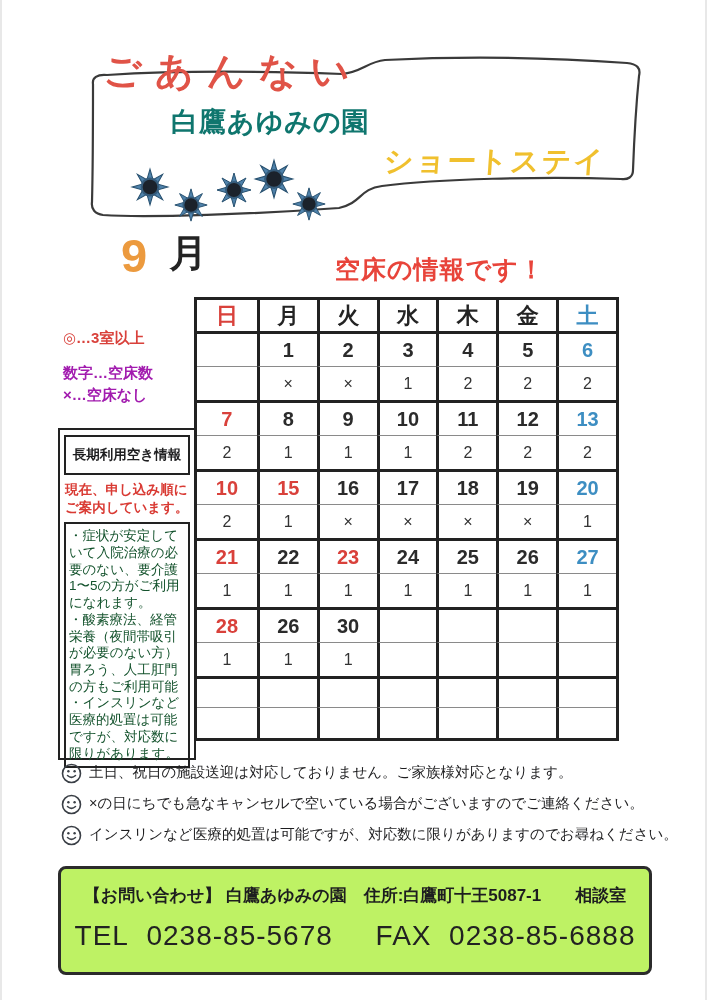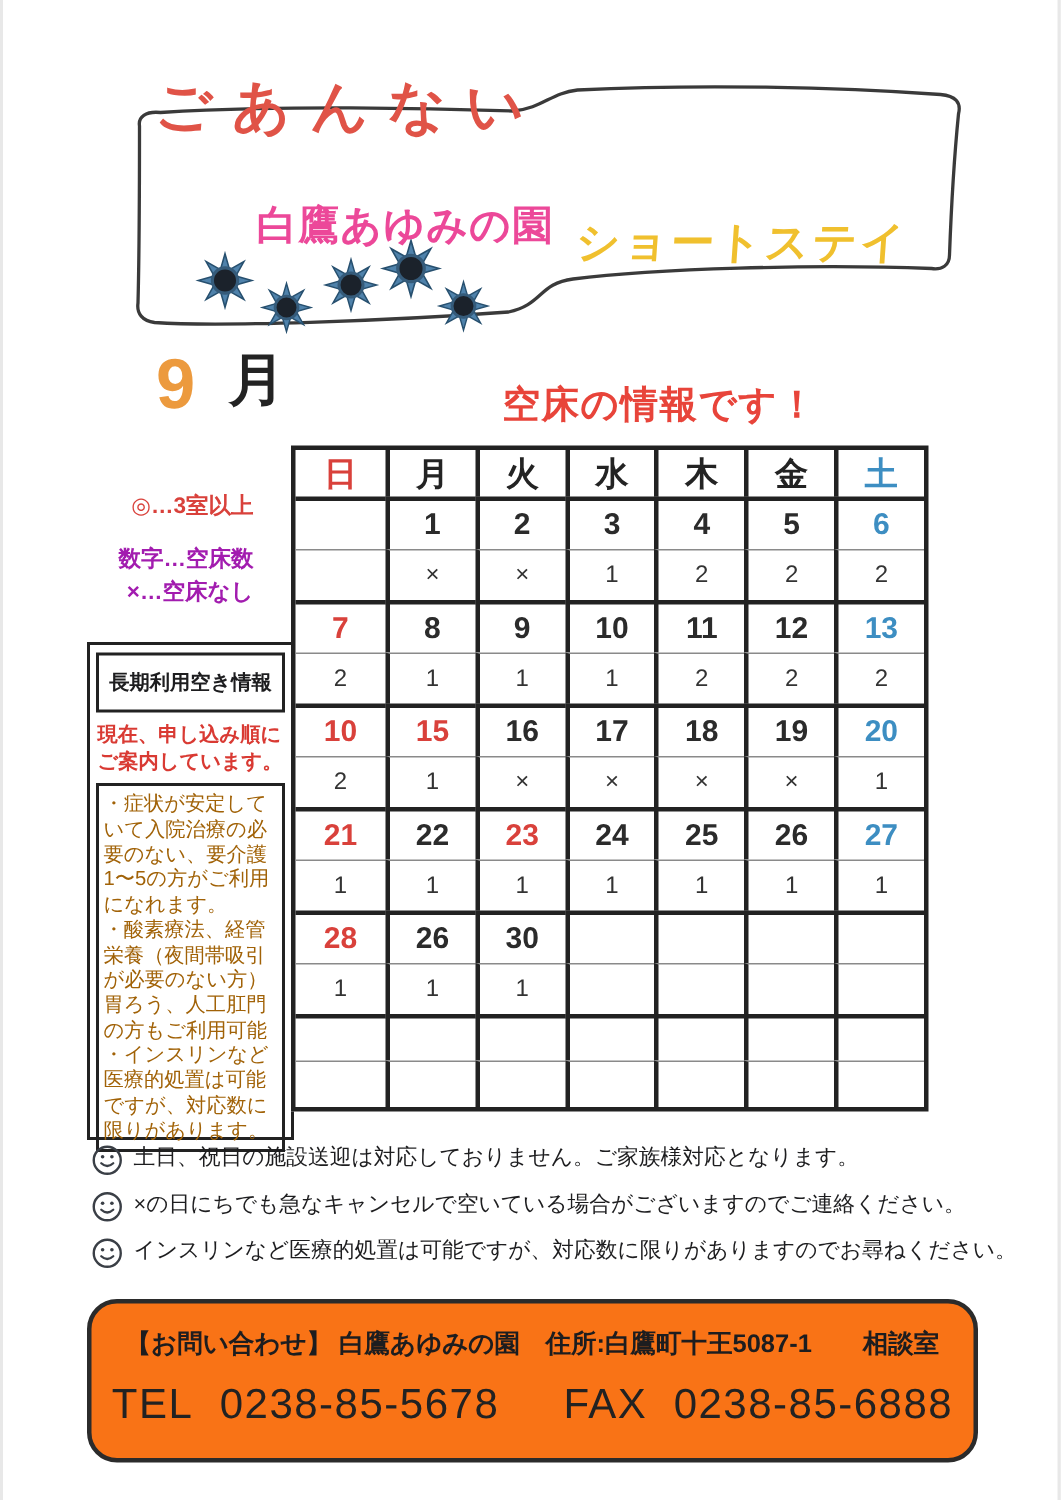--- a/index.html
+++ b/index.html
@@ -14,40 +14,40 @@
   
   .banner { position:absolute; left:85px; top:48px; width:562px; height:188px; }
   .banner svg { position:absolute; left:0; top:0; }
   .banner-title {
     position:absolute; left:16px; top:-2px;
     font-size:38px; font-weight:bold; color:#e05347;
     letter-spacing:13px; white-space:nowrap;
   }
   .facility-name {
     position:absolute; left:84px; top:56px;
-    font-size:27px; font-weight:bold; color:#ec4899;
-    letter-spacing:1px; white-space:nowrap;margin-top:28px;
+    font-size:27px; font-weight:bold; color:#0f766e;
+    letter-spacing:1px; white-space:nowrap;
   }
   .service-name {
     position:absolute; left:297px; top:94px;
     font-size:29px; font-weight:bold; color:#f0c02e;
     letter-spacing:2px; white-space:nowrap; transform:skewX(-4deg);
   }
 
   
-  .month-heading { position:absolute; left:102px; top:228px; white-space:nowrap; }
+  .month-heading { position:absolute; left:119px; top:228px; white-space:nowrap; }
   .month-number { font-size:47px; font-weight:bold; color:#ec9a3e; }
   .month-label  { font-size:38px; font-weight:bold; color:#232323; margin-left:22px; vertical-align:6px; }
   .info-title {
     position:absolute; left:333px; top:253px;
     font-size:25px; font-weight:bold; color:#e8443a; letter-spacing:1px; white-space:nowrap;
   }
 
   
-  .legend { position:absolute; left:77px; top:327px;text-align:right; }
+  .legend { position:absolute; left:61px; top:327px; }
   .legend-line { font-size:15px; font-weight:bold; line-height:22px; white-space:nowrap; }
   .legend-red  { color:#d9413b; margin-bottom:13px; }
   .legend-blue { color:#a21caf; }
 
   
   .longterm-panel {
     position:absolute; left:56px; top:428px; width:138px; height:332px;
     border:2px solid #222; background:#fff;
   }
   .longterm-title-box {
@@ -55,21 +55,21 @@
     padding:9px 2px; text-align:center;
     font-size:13.5px; font-weight:bold; white-space:nowrap;
   }
   .longterm-notice {
     padding:2px 5px 4px 5px; color:#d93a33; font-weight:bold;
     font-size:13.5px; line-height:1.3;
   }
   .conditions-box {
     margin:2px 4px 4px 4px; border:2px solid #222;
     padding:4px 3px; font-size:13.5px; line-height:1.24;
-    white-space:pre-line; color:#a16207;
+    white-space:pre-line; color:#14532d;
   }
 
   
   .calendar {
     position:absolute; left:192px; top:297px; width:425px;
     border:3px solid #222; background:#fff;
   }
   .cal-grid { display:grid; grid-template-columns:repeat(7,1fr); }
   .cal-cell {
     display:flex; align-items:center; justify-content:center;
@@ -86,21 +86,21 @@
 
   
   .notes { position:absolute; left:59px; top:762px; width:596px; }
   .note-row { display:flex; align-items:flex-start; margin-bottom:9px; }
   .note-row svg { flex:0 0 auto; margin:1px 7px 0 0; }
   .note-text { font-size:14.5px; color:#1d1d1f; line-height:1.45; white-space:nowrap; }
 
   
   .contact-box {
     position:absolute; left:56px; top:866px; width:594px; height:109px;
-    border:3px solid #2b2b2b; border-radius:20px; background:#f97316;
+    border:3px solid #2b2b2b; border-radius:8px; background:#bef264;
     text-align:center;
   }
   .contact-line1 { margin-top:15px; font-size:17px; font-weight:bold; white-space:nowrap; }
   .contact-line2 { margin-top:13px; font-size:28px; letter-spacing:1px; color:#222; white-space:nowrap; }
   .contact-line2 .num { margin-right:34px; }
 </style>
 </head>
 <body>
 
 <div class="page">

